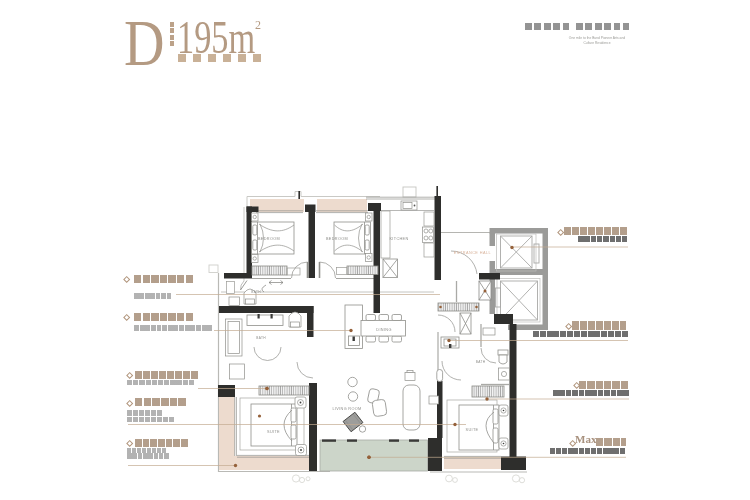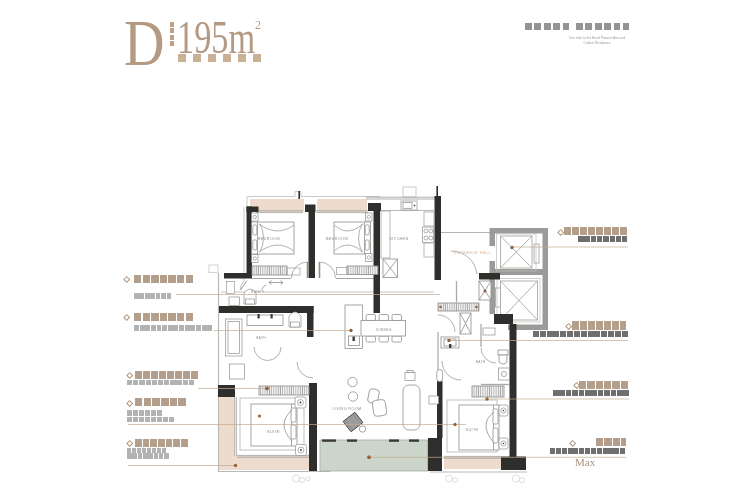--- a/index.html
+++ b/index.html
@@ -73,21 +73,21 @@
 <div class="zh" style="left:533px;top:331.2px;width:94.9px;height:6px;background:repeating-linear-gradient(90deg,#6f6f6f 0 6px,transparent 6px 6.82px);"></div>
 
 <div class="dia" style="left:573.5px;top:382.5px;"></div>
 
 <div class="zh" style="left:578.5px;top:380.6px;width:49.6px;height:8.2px;opacity:0.9;background:repeating-linear-gradient(90deg,#ab947f 0 7.2px,transparent 7.2px 8.35px);"></div>
 
 <div class="zh" style="left:553px;top:390.2px;width:76.1px;height:6px;background:repeating-linear-gradient(90deg,#6f6f6f 0 5.6px,transparent 5.6px 6.4px);"></div>
 
 <div class="dia" style="left:569.5px;top:440.5px;"></div>
 
-<div class="abs" style="left:575px;top:456px;font-family:'Liberation Serif',serif;font-size:11px;color:#a8917e;">Max</div>
+<div class="abs" style="left:575px;top:433px;font-family:'Liberation Serif',serif;font-size:11px;color:#a8917e;font-weight:bold;">Max</div>
 
 <div class="zh" style="left:596px;top:438.2px;width:29.7px;height:8.2px;opacity:0.9;background:repeating-linear-gradient(90deg,#ab947f 0 7.3px,transparent 7.3px 8.45px);"></div>
 
 <div class="zh" style="left:549.6px;top:447.9px;width:76px;height:6px;background:repeating-linear-gradient(90deg,#6f6f6f 0 5.1px,transparent 5.1px 5.85px);"></div>
 
 <svg class="abs" style="left:0;top:0;" width="750" height="500" viewBox="0 0 750 500">
 <defs>
 <pattern id="hatch" width="2.2" height="4" patternUnits="userSpaceOnUse">
   <rect width="2.2" height="4" fill="#f4f4f4"></rect>
   <line x1="1" y1="0" x2="1" y2="4" stroke="#8a8a8a" stroke-width="0.7"></line>

